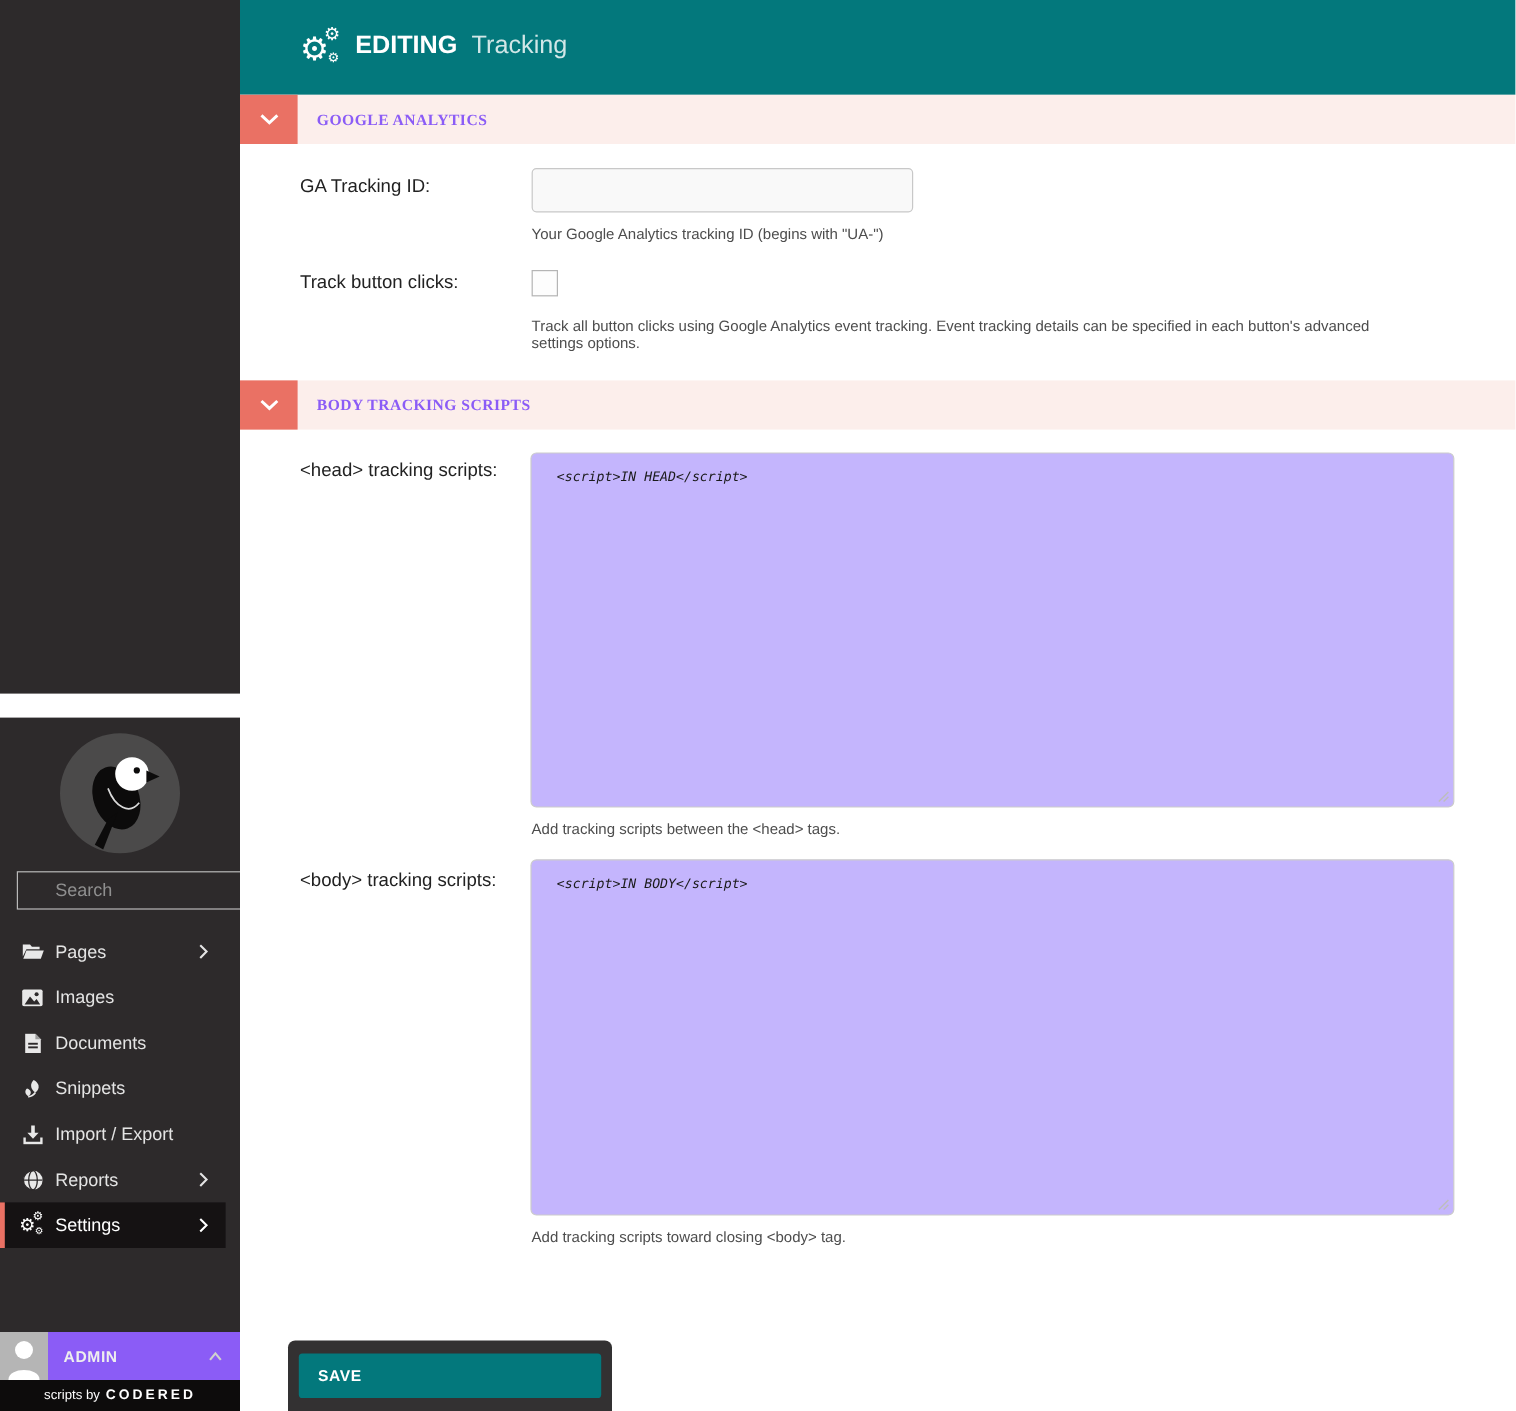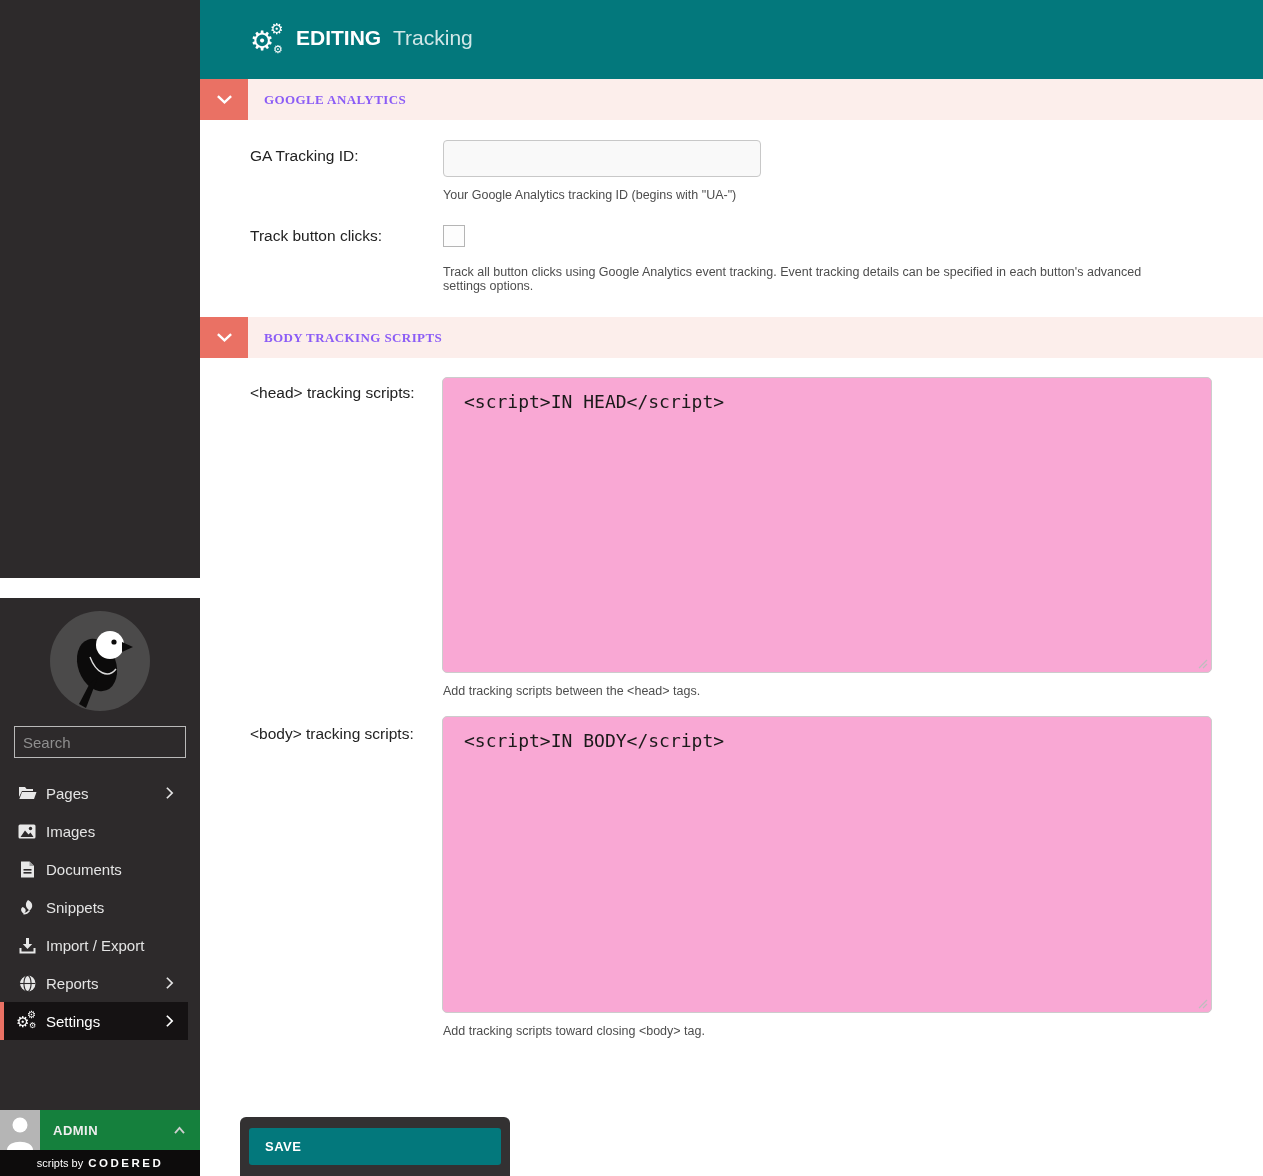--- a/index.html
+++ b/index.html
@@ -6,36 +6,36 @@
   body{width:1263px;height:1176px;position:relative;overflow:hidden;
        font-family:"Liberation Sans",sans-serif;-webkit-font-smoothing:antialiased;}
 
   
   .sidebar-top{position:absolute;left:0;top:0;width:200px;height:578px;background:#2d2a2b;}
   .sidebar-bottom{position:absolute;left:0;top:598px;width:200px;height:578px;background:#2d2a2b;}
   .logo-circle{position:absolute;left:50px;top:13px;width:100px;height:100px;border-radius:50%;
                background:#4b4a4a;overflow:hidden;}
   .logo-circle svg{position:absolute;left:0;top:0;}
   .search-wrap{position:absolute;left:14px;top:128px;width:170px;height:30px;
-               border:1px solid #b9b9b9;display:flex;align-items:center;}
+               border:1px solid #b9b9b9;display:flex;align-items:center;padding-left:23px;}
   .search-wrap input{flex:1;background:transparent;border:none;outline:none;color:#cfcfcf;
                font-size:15px;padding:0 8px;font-family:"Liberation Sans",sans-serif;}
   .search-wrap input::placeholder{color:#8f8f8f;}
   .search-icon{width:26px;display:flex;justify-content:center;align-items:center;}
 
   .menu{position:absolute;left:0;top:176px;width:188px;}
   .menu-item{height:38px;display:flex;align-items:center;color:#e4e4e4;font-size:15px;
              position:relative;cursor:pointer;}
   .menu-item .mi-icon{width:22px;margin-left:16px;display:flex;justify-content:center;align-items:center;}
   .menu-item .mi-label{margin-left:8px;flex:1;}
   .menu-item .mi-chevron{margin-right:14px;display:flex;align-items:center;}
   .menu-item.active{background:#151213;color:#fff;}
   .menu-item.active::before{content:"";position:absolute;left:0;top:0;bottom:0;width:4px;background:#ea7164;}
 
-  .account-row{position:absolute;left:0;top:512px;width:200px;height:40px;background:#15803d;
+  .account-row{position:absolute;left:0;top:512px;width:200px;height:40px;background:#8b5cf6;
                display:flex;align-items:center;cursor:pointer;}
   .account-avatar{width:40px;height:40px;background:#b5b5b5;display:flex;align-items:flex-end;justify-content:center;overflow:hidden;}
   .account-label{margin-left:13px;color:#eee;font-weight:bold;font-size:13px;letter-spacing:.5px;flex:1;}
   .account-chevron{margin-right:14px;display:flex;align-items:center;}
   .powered-row{position:absolute;left:0;top:552px;width:200px;height:26px;background:#0d0c0c;
                display:flex;align-items:center;justify-content:center;color:#fff;font-size:11px;gap:5px;}
   .brand{font-weight:bold;text-transform:uppercase;letter-spacing:2.5px;font-size:11.5px;}
 
   .cogs{position:relative;display:inline-block;color:#fff;}
 
@@ -61,22 +61,22 @@
   .help-text{position:absolute;left:243px;font-size:12.5px;color:#4d4d4d;}
 
   .ga-input{position:absolute;left:243px;top:140px;width:296px;height:35px;background:#f9f9f9;
             border:1px solid #c8c8c8;border-radius:4px;font-size:14px;padding:0 10px;outline:none;}
   .checkbox{position:absolute;left:243px;top:225px;width:22px;height:22px;appearance:none;-webkit-appearance:none;
             background:#fdfdfd;border:1px solid #b5b5b5;margin:0;cursor:pointer;}
 
   .ta-wrap{position:absolute;left:242px;width:770px;}
   .ta-head{top:377px;height:296px;} .ta-body{top:716px;height:297px;}
   .ta-wrap textarea{width:100%;height:100%;box-sizing:border-box;resize:none;border:1px solid #cccccc;
-            border-radius:5px;background:#f9a8d4;font-family:"DejaVu Sans Mono",monospace;font-size:18px;
-            color:#1a1a1a;padding:13px 21px;outline:none;}
+            border-radius:5px;background:#c4b5fd;font-family:"DejaVu Sans Mono",monospace;font-size:11px;
+            color:#1a1a1a;padding:13px 21px;outline:none;font-style:italic;}
   .grip{position:absolute;right:4px;bottom:4px;pointer-events:none;}
 
   .save-panel{position:absolute;left:40px;top:1117px;width:270px;height:59px;background:#333132;
               border-radius:6px 6px 0 0;}
   .save-btn{position:absolute;left:9px;top:11px;width:252px;height:37px;background:#03787c;border:none;
             border-radius:3px;color:#fff;font-weight:bold;font-size:13px;letter-spacing:.5px;
             text-align:left;padding-left:16px;cursor:pointer;font-family:"Liberation Sans",sans-serif;}
 </style>
 </head>
 <body>

